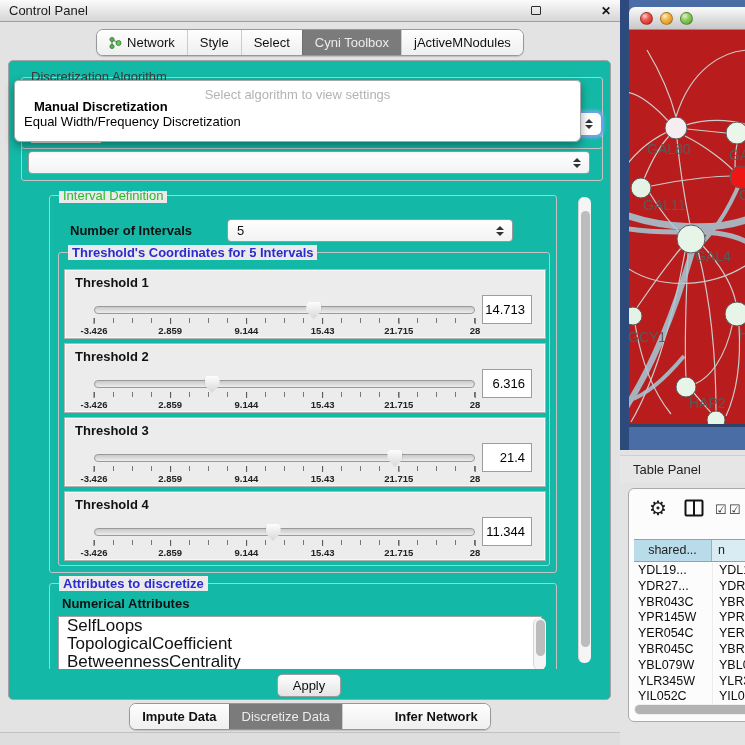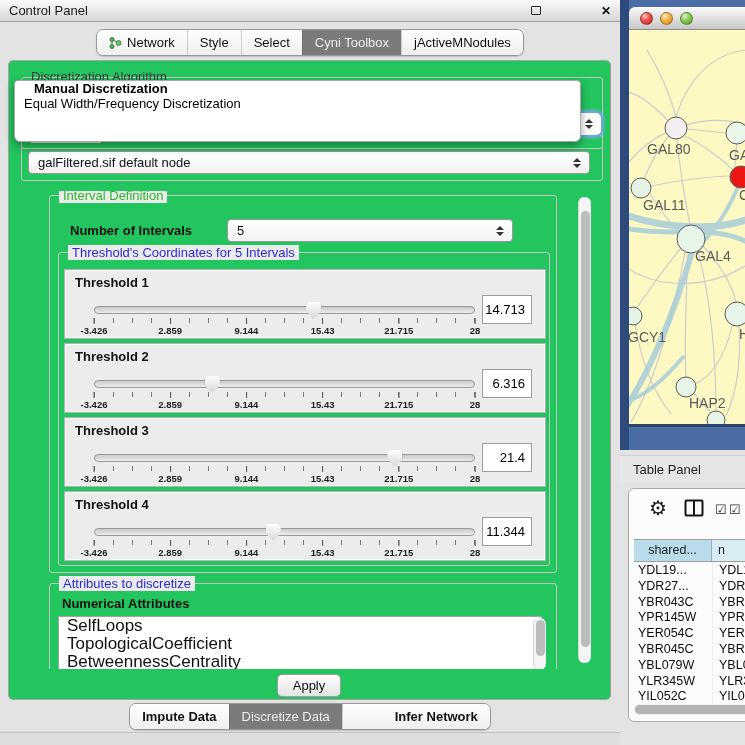--- a/index.html
+++ b/index.html
@@ -20,28 +20,28 @@
     background:#fcfcfc; box-shadow:0 1px 1px rgba(0,0,0,.15); }
   .tab { padding:5px 12px; font-size:13px; color:#111; border-left:1px solid #cccccc;
     display:flex; align-items:center; gap:5px; background:linear-gradient(#fefefe,#efefef); white-space:nowrap; }
   .tab:first-child { border-left:none; }
   .tab.selected { background:#7b7b7b; color:#ececec; border-color:#6e6e6e; }
   .top-tabs { position:absolute; top:29px; left:0; width:620px; display:flex; justify-content:center; }
   .bottom-tabs { position:absolute; top:703px; left:0; width:620px; display:flex; justify-content:center; }
   .bottom-strip { position:absolute; top:732px; left:0; width:620px; height:13px; background:#dedede; border-top:1px solid #c2c2c2; }
 
   .inner-panel { position:absolute; left:8px; top:60px; width:603px; height:640px;
-    background:#22c55e; border:1px solid #a3a3a3; border-radius:5px; }
+    background:#14b8a6; border:1px solid #a3a3a3; border-radius:5px; }
 
   
   .groupbox { position:absolute; border:1px solid #c3c3c3; border-radius:3px; }
   .group-label { position:absolute; top:-8px; left:9px; background:#ebebeb; padding:0 4px; font-size:13px; }
   .lbl-plain { color:#1d1d1d; }
   .lbl-green { color:#2db82d; }
-  .lbl-blue  { color:#2b2bd0; }
+  .lbl-blue  { color:#2b2bd0;font-weight:bold; }
 
   
   .combo { position:absolute; background:linear-gradient(#ffffff,#f2f2f2); border:1px solid #999;
     border-radius:4px; font-size:13px; color:#111; display:flex; align-items:center; padding-left:9px; }
   .spin { position:absolute; right:7px; top:50%; transform:translateY(-50%); width:9px; }
   .spin i { display:block; width:0; height:0; border-left:4px solid transparent; border-right:4px solid transparent; }
   .spin .up { border-bottom:4px solid #333; margin-bottom:2px; }
   .spin .dn { border-top:4px solid #333; }
 
   
@@ -93,21 +93,21 @@
   
   .right-side { position:absolute; left:620px; top:0; width:125px; height:745px; background:#e3e3e3; overflow:hidden; }
   .net-frame { position:absolute; left:0; top:0; width:125px; height:450px; background:#4a6da6; }
   .net-frame .darkedge { position:absolute; left:0; top:0; width:9px; height:450px; background:#2c4a7c; }
   .net-titlebar { position:absolute; left:9px; top:7px; width:116px; height:23px;
     background:linear-gradient(#fbfbfb,#c7c7c7); border-bottom:1px solid #8d8d8d; border-radius:6px 0 0 0; }
   .light { position:absolute; top:5px; width:13px; height:13px; border-radius:50%; border:1px solid rgba(0,0,0,.3); }
   .light.red { left:11px; background:radial-gradient(circle at 35% 28%, #f9d2ce 0%, #ef5a50 38%, #d83730 72%, #a22420 100%); }
   .light.yellow { left:31px; background:radial-gradient(circle at 35% 28%, #fdeec9 0%, #f2b84e 38%, #e39c2a 72%, #b37619 100%); }
   .light.green { left:51px; background:radial-gradient(circle at 35% 28%, #e2f3cf 0%, #92ce61 38%, #6eb23d 72%, #4e8b27 100%); }
-  .net-canvas { position:absolute; left:9px; top:30px; width:116px; height:394px; background:#fef9c3; }
+  .net-canvas { position:absolute; left:9px; top:30px; width:116px; height:394px; background:#b91c1c; }
   .net-shadow { position:absolute; left:9px; top:424px; width:116px; height:3px; background:rgba(22,32,54,.55); }
 
   .tp-title { position:absolute; left:0; top:455px; width:125px; height:28px; font-size:13px; color:#222;
     line-height:28px; padding-left:13px; background:#e6e6e6; border-top:1px solid #cfcfcf; }
   .tp-panel { position:absolute; left:8px; top:488px; width:130px; height:234px; background:#fcfcfc;
     border:1px solid #aaaaaa; border-radius:6px; overflow:hidden; }
   .gear { position:absolute; left:20px; top:7px; font-size:20px; color:#1c1c1c; }
   .split-icon { position:absolute; left:55px; top:10px; }
   .cbx { position:absolute; top:13px; font-size:13px; color:#2a2a2a; }
   .tp-header { position:absolute; left:5px; top:50px; right:0; height:23px; display:flex;
@@ -167,28 +167,28 @@
     <span class="algo-label">Discretization Algorithm</span>
     <div class="groupbox" style="left:12px; top:16px; width:582px; height:72px;"></div>
     <div class="combo-fragment">
       <span class="spin">
           <i class="up"></i>
           <i class="dn"></i>
         </span>
     </div>
 
     <div class="popup">
+      <div class="ph">Select algorithm to view settings</div>
       <div class="item bold">Manual Discretization</div>
       <div class="item">Equal Width/Frequency Discretization</div>
     </div>
 
     <div class="groupbox" style="left:12px; top:74px; width:582px; height:46px;">
       <span class="group-label lbl-plain">Table Data</span>
       <div class="combo" style="left:6px; top:15px; width:562px; height:23px;">
-        <span>galFiltered.sif default node</span>
         <span class="spin">
             <i class="up"></i>
             <i class="dn"></i>
           </span>
       </div>
     </div>
 
     <div class="viewport">
 
       <div class="groupbox" style="left:32px; top:4px; width:508px; height:378px;">

